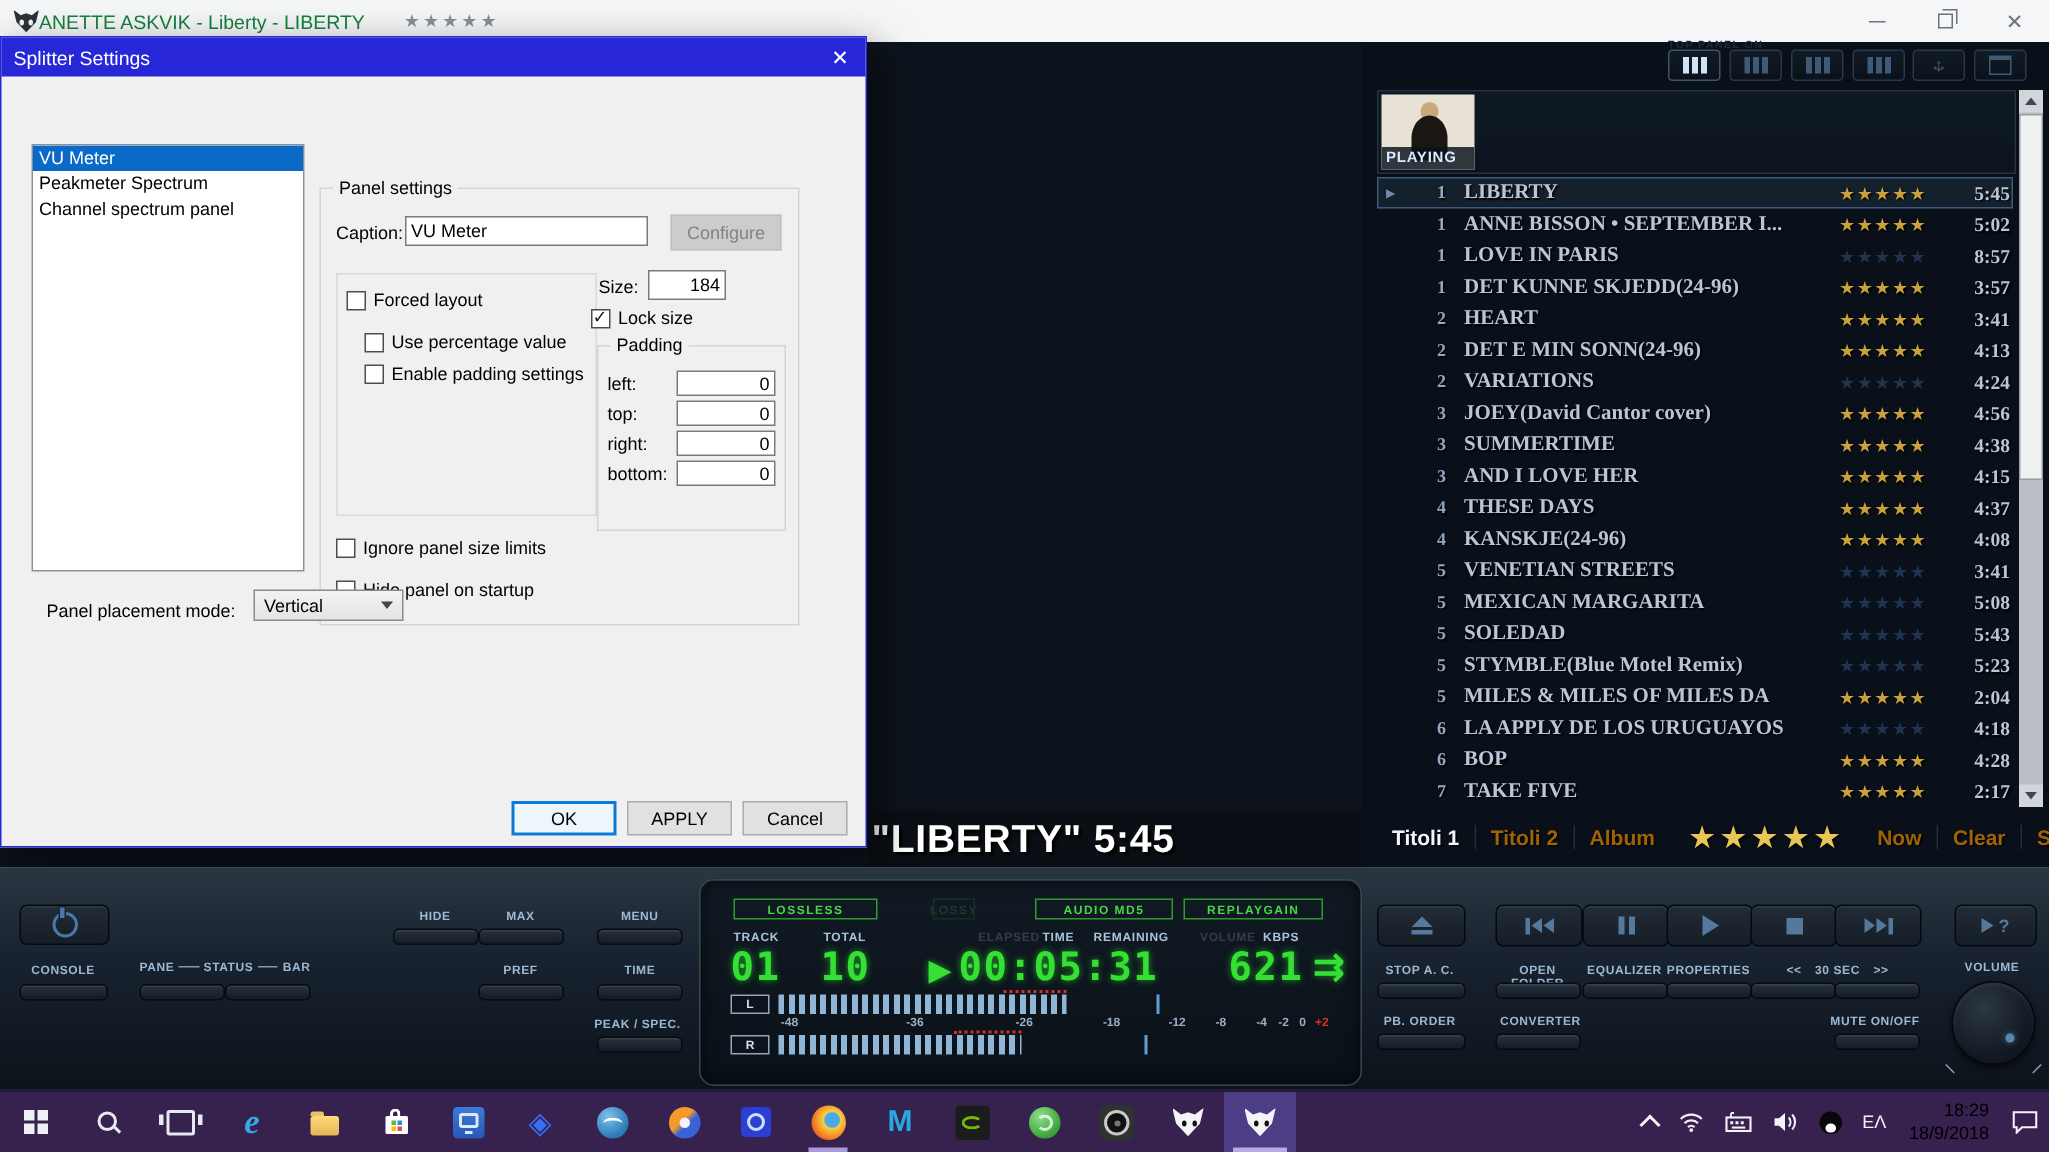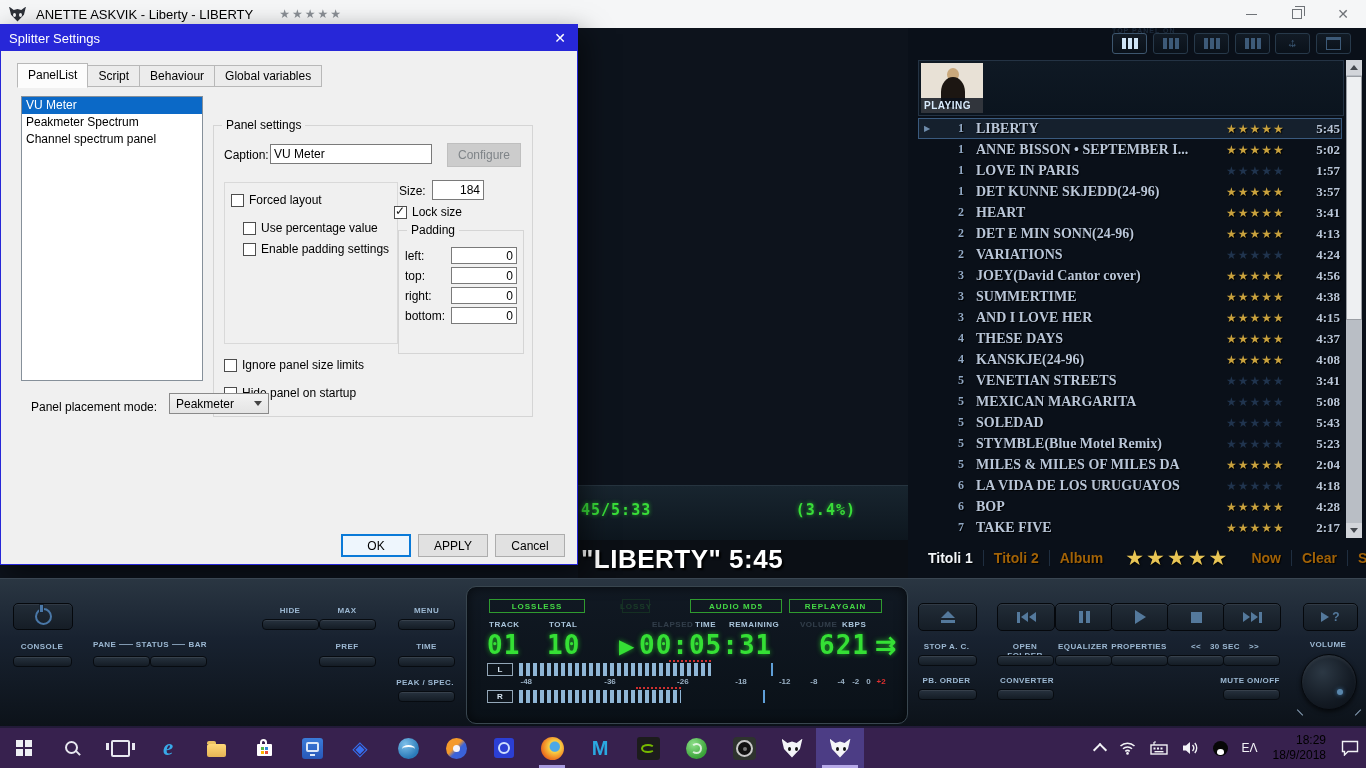--- a/index.html
+++ b/index.html
@@ -5,21 +5,21 @@
   html,body{margin:0;padding:0;background:#000;}
   .screen{position:relative;width:1366px;height:768px;overflow:hidden;background:#0d131c;
     font-family:"Liberation Sans",sans-serif;}
 
   
   .titlebar{position:absolute;left:0;top:0;width:1366px;height:28px;background:#f5f6f7;display:flex;align-items:center;}
   .fb-face{position:relative;width:17px;height:15px;margin-left:9px;}
   .fb-face::before{content:"";position:absolute;inset:0;background:#2d3138;
     clip-path:polygon(0% 0%,28% 24%,50% 16%,72% 24%,100% 0%,88% 55%,50% 100%,12% 55%);}
   .fb-face::after{content:"";position:absolute;left:4px;top:6px;width:3px;height:4px;background:#f5f6f7;border-radius:50%;box-shadow:6px 0 0 #f5f6f7;}
-  .tb-title{margin-left:10px;font-size:13px;color:#000000;}
+  .tb-title{font-size:13px;color:#15803d;}
   .tb-stars{margin-left:26px;font-size:12px;color:#8a8f95;letter-spacing:2px;}
   .wc{position:absolute;top:0;width:46px;height:28px;display:flex;align-items:center;justify-content:center;}
   .wc-min::before{content:"";width:11px;height:1px;background:#6f7378;}
   .wc-res::before{content:"";width:8px;height:8px;border:1px solid #6f7378;box-shadow:2px -2px 0 -0px #f5f6f7,3px -3px 0 0px #6f7378;}
   .wc-close{font-size:14px;color:#6f7378;}
 
   
   .album{position:absolute;left:578px;top:28px;width:330px;height:457px;overflow:hidden;
     background:linear-gradient(150deg,#ece6dc,#e7e0d4 60%,#e2dbcd);}
   .aa-blob{position:absolute;border-radius:50%;filter:blur(4px);}
@@ -256,24 +256,20 @@
     <span class="tb-title">ANETTE ASKVIK - Liberty - LIBERTY</span>
     <span class="tb-stars">★★★★★</span>
     <div class="wc wc-min" style="right:92px;"></div>
     <div class="wc wc-res" style="right:46px;"></div>
     <div class="wc" style="right:0;">
         <span class="wc-close">✕</span>
       </div>
   </div>
 
 
-  <div class="np-strip">
-    <span class="np-green np-el">45/5:33</span>
-    <span class="np-green np-pct">(3.4%)</span>
-  </div>
   <div class="np-title">
     <span>"LIBERTY" 5:45</span>
   </div>
 
   <div class="rpanel">
     <div class="rp-dim">TOP PANEL ON</div>
     <div class="layoutbtn on" style="left:204px;">
         <span class="colbars"></span>
       </div>
     <div class="layoutbtn" style="left:245px;">
@@ -313,21 +309,21 @@
           <span class="pl-num">1</span>
           <span class="pl-title">ANNE BISSON • SEPTEMBER I...</span>
           <span class="pl-stars">★★★★★</span>
           <span class="pl-time">5:02</span>
         </div>
         <div class="pl-row">
           <span class="pl-arrow"></span>
           <span class="pl-num">1</span>
           <span class="pl-title">LOVE IN PARIS</span>
           <span class="pl-stars dim">★★★★★</span>
-          <span class="pl-time">1:57</span>
+          <span class="pl-time">8:57</span>
         </div>
         <div class="pl-row">
           <span class="pl-arrow"></span>
           <span class="pl-num">1</span>
           <span class="pl-title">DET KUNNE SKJEDD(24-96)</span>
           <span class="pl-stars">★★★★★</span>
           <span class="pl-time">3:57</span>
         </div>
         <div class="pl-row">
           <span class="pl-arrow"></span>
@@ -416,21 +412,21 @@
         <div class="pl-row">
           <span class="pl-arrow"></span>
           <span class="pl-num">5</span>
           <span class="pl-title">MILES &amp; MILES OF MILES DA</span>
           <span class="pl-stars">★★★★★</span>
           <span class="pl-time">2:04</span>
         </div>
         <div class="pl-row">
           <span class="pl-arrow"></span>
           <span class="pl-num">6</span>
-          <span class="pl-title">LA VIDA DE LOS URUGUAYOS</span>
+          <span class="pl-title">LA APPLY DE LOS URUGUAYOS</span>
           <span class="pl-stars dim">★★★★★</span>
           <span class="pl-time">4:18</span>
         </div>
         <div class="pl-row">
           <span class="pl-arrow"></span>
           <span class="pl-num">6</span>
           <span class="pl-title">BOP</span>
           <span class="pl-stars">★★★★★</span>
           <span class="pl-time">4:28</span>
         </div>
@@ -463,26 +459,20 @@
       <div class="sb-btn sb-dn"></div>
     </div>
   </div>
 
   <div class="dialog">
     <div class="dlg-title">
       <span>Splitter Settings</span>
       <span class="dlg-x">✕</span>
     </div>
     <div class="dlg-body">
-      <div class="dlg-tabs">
-        <div class="tab active">PanelList</div>
-          <div class="tab">Script</div>
-          <div class="tab">Behaviour</div>
-          <div class="tab">Global variables</div>
-      </div>
 
       <div class="listbox">
         <div class="lb-item selected">VU Meter</div>
           <div class="lb-item">Peakmeter Spectrum</div>
           <div class="lb-item">Channel spectrum panel</div>
       </div>
 
       <div class="grp g-main">
         <span class="grp-label">Panel settings</span>
         <span class="dlbl" style="left:10px;top:22px;">Caption:</span>
@@ -538,21 +528,21 @@
           <span>Ignore panel size limits</span>
         </div>
         <div class="cbrow" style="left:10px;top:260px;">
           <span class="cb"></span>
           <span>Hide panel on startup</span>
         </div>
       </div>
 
       <span class="dlbl" style="left:30px;top:349px;">Panel placement mode:</span>
       <div class="combo">
-        <span>Peakmeter</span>
+        <span>Vertical</span>
         <span class="combo-chev"></span>
       </div>
 
       <div class="dbtn focus" style="left:340px;">OK</div>
       <div class="dbtn" style="left:417px;">APPLY</div>
       <div class="dbtn" style="left:494px;">Cancel</div>
     </div>
   </div>
 
   <div class="player">

